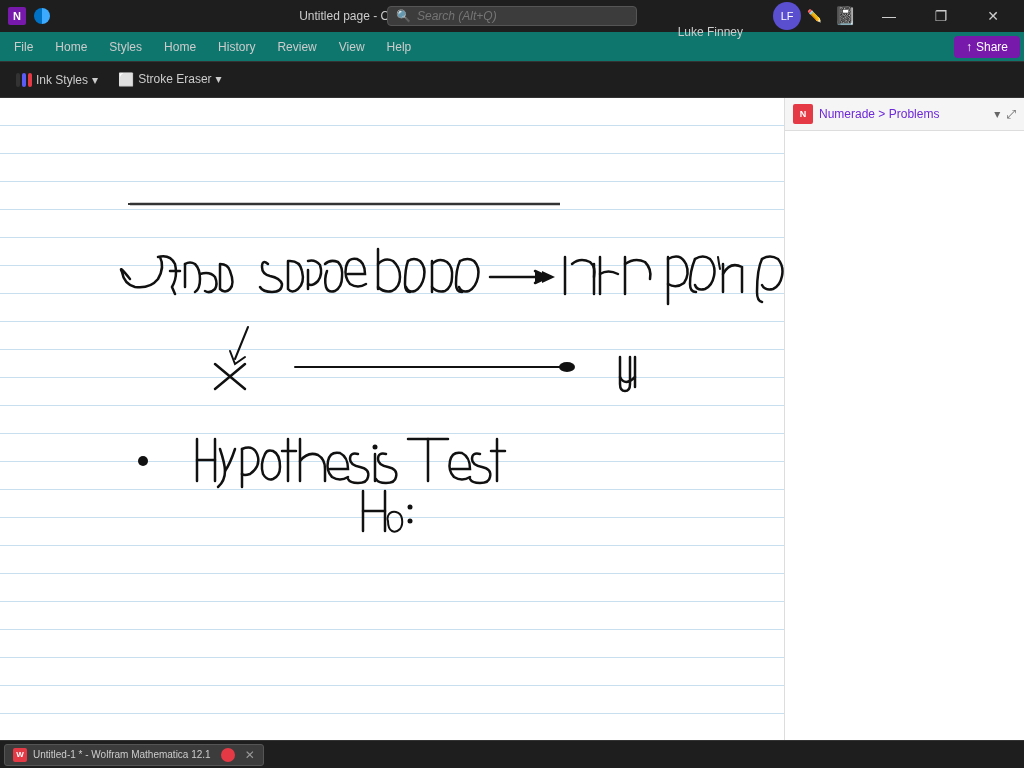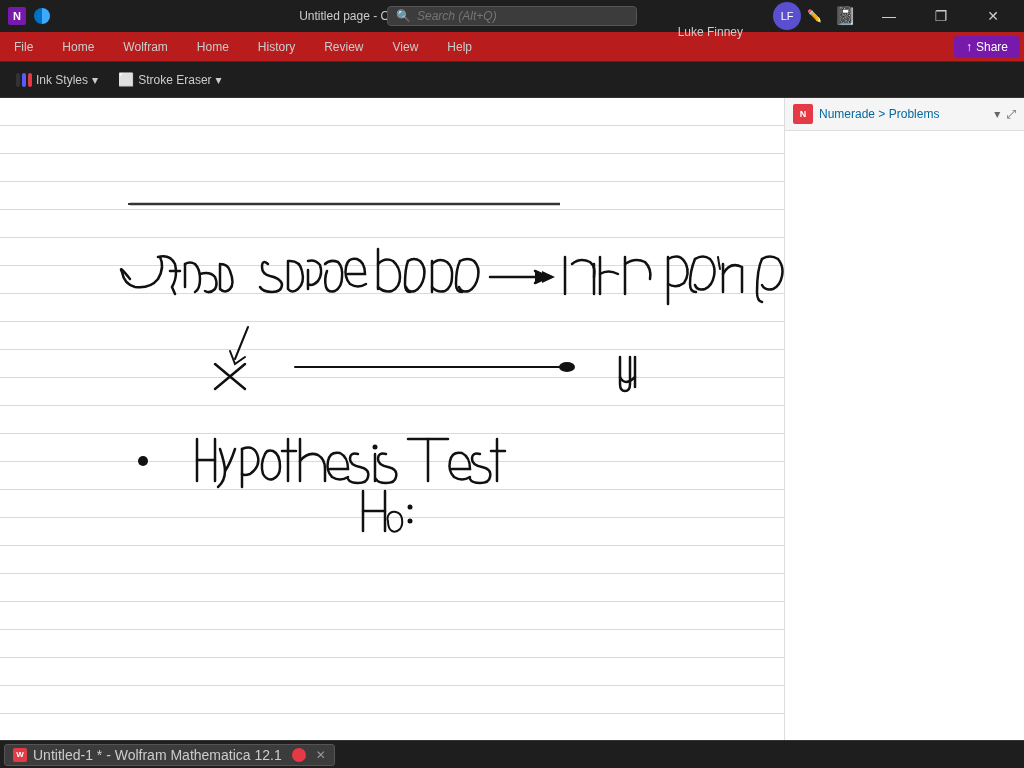--- a/index.html
+++ b/index.html
@@ -67,24 +67,24 @@
       color: #ccc;
       font-size: 14px;
       cursor: pointer;
     }
 
     
     #menu-bar {
       display: flex;
       align-items: center;
       height: 30px;
-      background: #b91c1c;
+      background: #0f766e;
       border-bottom: 1px solid #333;
       padding: 0 4px;
-      gap: 9px;
+      gap: 2px;
     }
     .menu-item {
       color: #cccccc;
       font-size: 12px;
       padding: 4px 10px;
       cursor: pointer;
       border-radius: 2px;
     }
 
     
@@ -115,21 +115,21 @@
       display: flex;
       align-items: center;
       height: 36px;
       background: #1e1e1e;
       border-bottom: 1px solid #333;
       padding: 0 8px;
       gap: 4px;
     }
     .toolbar-btn {
       display: flex;
-      align-items: flex-end;
+      align-items: flex-start;
       gap: 4px;
       color: #cccccc;
       font-size: 12px;
       padding: 3px 8px;
       border-radius: 3px;
       cursor: pointer;
       border: none;
       background: transparent;
     }
 
@@ -180,21 +180,21 @@
       width: 20px; height: 20px;
       background: #e63946;
       display: flex; align-items: center; justify-content: center;
       color: white;
       font-size: 9px;
       font-weight: bold;
       border-radius: 2px;
     }
     .panel-title {
       font-size: 12px;
-      color: #0369a1;
+      color: #6d28d9;
       flex: 1;
     }
     .panel-expand {
       cursor: pointer;
       color: #666;
       font-size: 12px;
     }
 
     
     #taskbar {
@@ -220,21 +220,21 @@
       width: 14px; height: 14px;
       background: #e63946;
       border-radius: 2px;
       display: flex; align-items: center; justify-content: center;
       font-size: 8px;
       color: white;
       font-weight: bold;
     }
     .taskbar-text {
       color: #cccccc;
-      font-size: 14px;
+      font-size: 10px;
       text-align: center;
     }
     .taskbar-close {
       color: #999;
       font-size: 12px;
       margin-left: 4px;
     }
     .taskbar-dots {
       width: 14px; height: 14px;
       border-radius: 50%;
@@ -270,21 +270,21 @@
     <div class="notebook-icon">📓</div>
     <div class="win-btn">—</div>
     <div class="win-btn">❐</div>
     <div class="win-btn close">✕</div>
   </div>
 </div>
 
 <div id="menu-bar">
   <div class="menu-item">File</div>
   <div class="menu-item">Home</div>
-  <div class="menu-item">Wolfram</div>
+  <div class="menu-item">Styles</div>
   <div class="menu-item">Home</div>
   <div class="menu-item">History</div>
   <div class="menu-item">Review</div>
   <div class="menu-item">View</div>
   <div class="menu-item">Help</div>
   <button class="share-btn">
     <span>↑</span>
     <span>Share</span>
   </button>
 </div>

